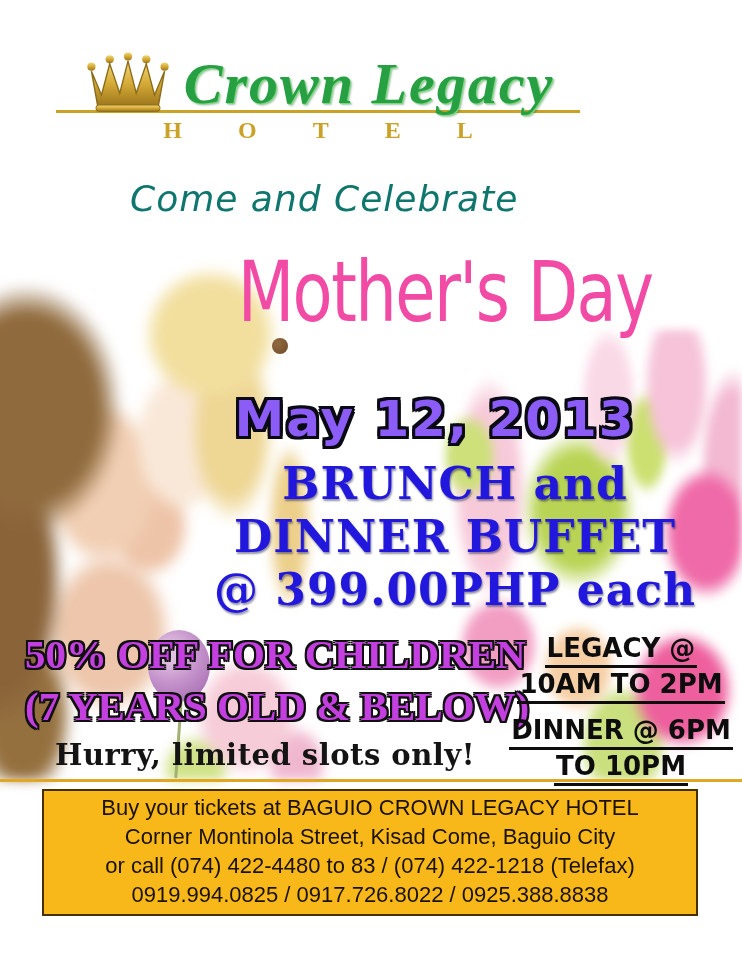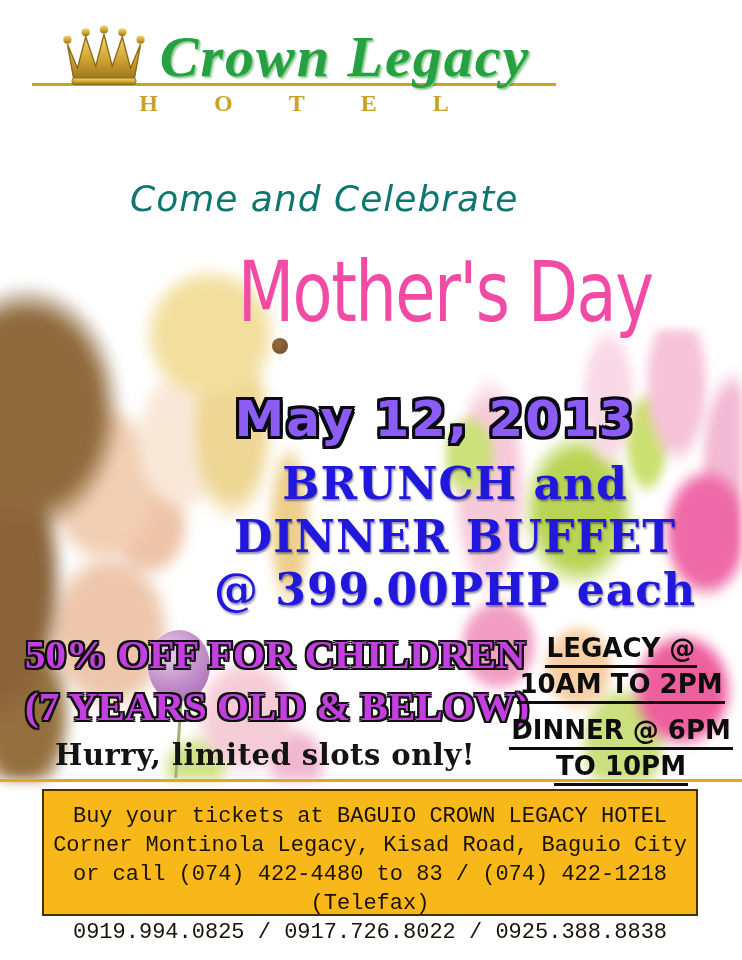--- a/index.html
+++ b/index.html
@@ -48,21 +48,21 @@
       radial-gradient(60px 80px at 60% 92%, #cadf7d 0 55%, transparent 75%);
   }
   .hair-tie{left:272px;top:338px;width:16px;height:16px;border-radius:50%;
     background:radial-gradient(circle at 35% 35%, #936b41, #6d4a28);z-index:2;}
   .pom-flower{left:148px;top:630px;width:62px;height:72px;border-radius:50%;z-index:2;
     background:radial-gradient(circle at 35% 32%, #e0c2e2 10%, #c694cc 45%, #b078ba 75%, #a168ad 100%);}
   .pom-stem{left:177px;top:700px;width:3px;height:78px;background:#a3b073;
     transform:rotate(4deg);z-index:2;}
 
   
-  .logo-block{top:25px;left:0;width:588px;text-align:center;z-index:5;}
+  .logo-block{top:52px;left:0;width:588px;text-align:center;z-index:5;padding-left:24px;}
   .logo-row{display:flex;align-items:center;justify-content:center;gap:10px;}
   .crown{width:92px;height:64px;flex:0 0 auto;}
   .brand-script{
     font-family:"Liberation Serif",serif;font-style:italic;font-weight:bold;
     font-size:58px;line-height:1;color:#27a044;
     text-shadow:1px 1px 0 #7fd97a, 2px 2px 2px rgba(0,90,30,.35);
     letter-spacing:2px;white-space:nowrap;
   }
   .gold-rule{width:524px;height:3px;margin:-6px auto 0;background:#c9a227;}
   .brand-word{
@@ -113,22 +113,22 @@
     line-height:1.27;color:#0d0d0d;
   }
   .schedule .line{display:inline-block;border-bottom:3px solid #0d0d0d;padding:0 2px 0 2px;}
   .schedule .gap{margin-top:10px;}
 
   
   .gold-divider{top:779px;left:0;width:742px;height:3px;background:#e2a722;z-index:6;}
   .ticket-banner{
     top:789px;left:42px;width:656px;height:127px;z-index:6;
     background:#f8b81a;border:2px solid #463000;box-sizing:border-box;
-    text-align:center;font-family:Liberation Mono, monospace;
-    font-size:22px;line-height:29px;color:#1a1208;padding-top:11px;
+    text-align:center;font-family:Liberation Sans, sans-serif;
+    font-size:22px;line-height:29px;color:#1a1208;padding-top:2px;
   }
 </style>
 </head>
 <body>
 
 <div class="poster">
 
   <div class="abs photo-left"></div>
   <div class="abs photo-right"></div>
   <div class="abs hair-tie"></div>
@@ -178,18 +178,18 @@
   <div class="abs schedule">
     <div><span class="line">LEGACY @</span></div>
     <div><span class="line">10AM TO 2PM</span></div>
     <div class="gap"><span class="line">DINNER @ 6PM</span></div>
     <div><span class="line">TO 10PM</span></div>
   </div>
 
   <div class="abs gold-divider"></div>
   <div class="abs ticket-banner">
     <div>Buy your tickets at BAGUIO CROWN LEGACY HOTEL</div>
-    <div>Corner Montinola Legacy, Kisad Road, Baguio City</div>
+    <div>Corner Montinola Street, Kisad Come, Baguio City</div>
     <div>or call (074) 422-4480 to 83 / (074) 422-1218 (Telefax)</div>
     <div>0919.994.0825 / 0917.726.8022 / 0925.388.8838</div>
   </div>
 
 </div>
 
 </body></html>

